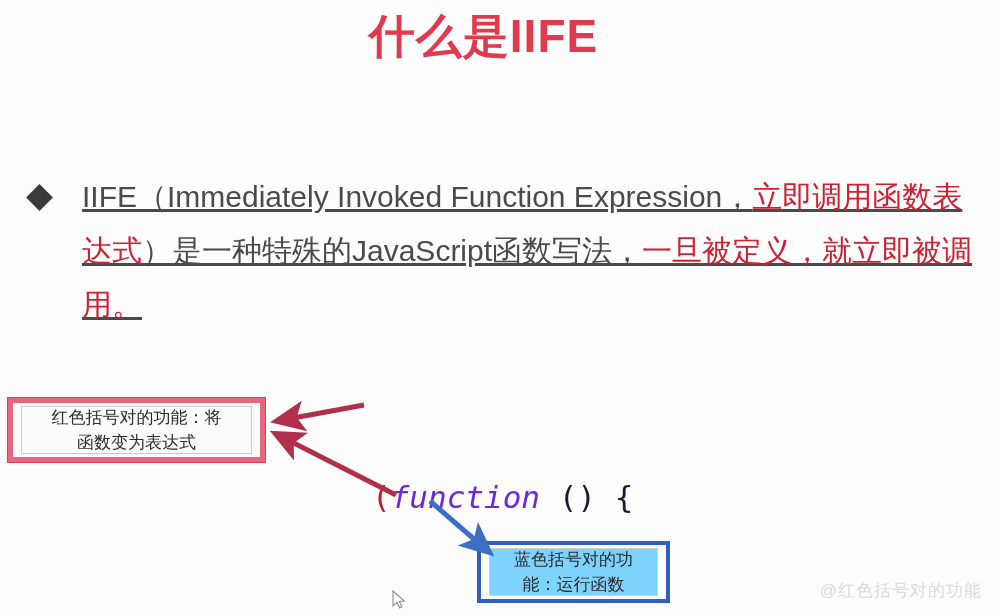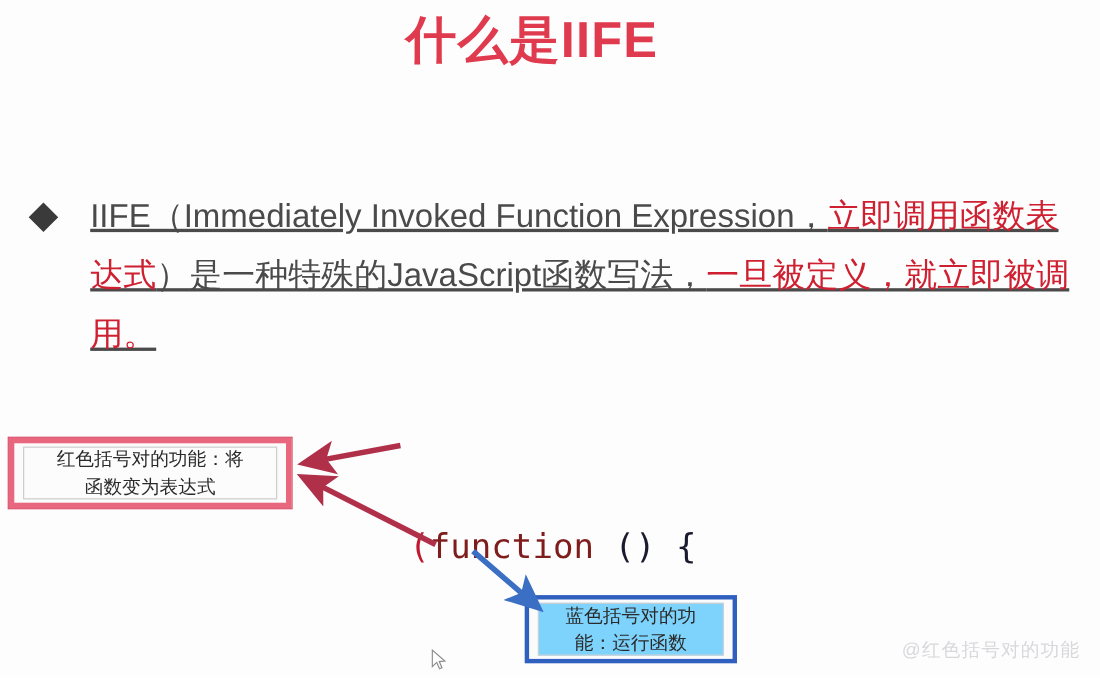--- a/index.html
+++ b/index.html
@@ -71,21 +71,21 @@
     left: 372px;
     top: 385px;
     font-family: "DejaVu Sans Mono", "Liberation Mono", monospace;
     font-size: 31px;
     line-height: 45px;
     white-space: pre;
     color: #1b1b30;
     font-weight: 500;
   }
   .code .paren-red  { color: #c0182e; }
-  .code .kw         { color: #7f1d1d; }
+  .code .kw         { color: #6d28d9; font-style: italic; }
   .code .plain      { color: #1b1b30; }
   .code .stmt       { color: #22226a; }
 
   
   .callout {
     position: absolute;
     box-sizing: border-box;
     background: #fbfbfb;
     text-align: center;
     font-size: 17px;

